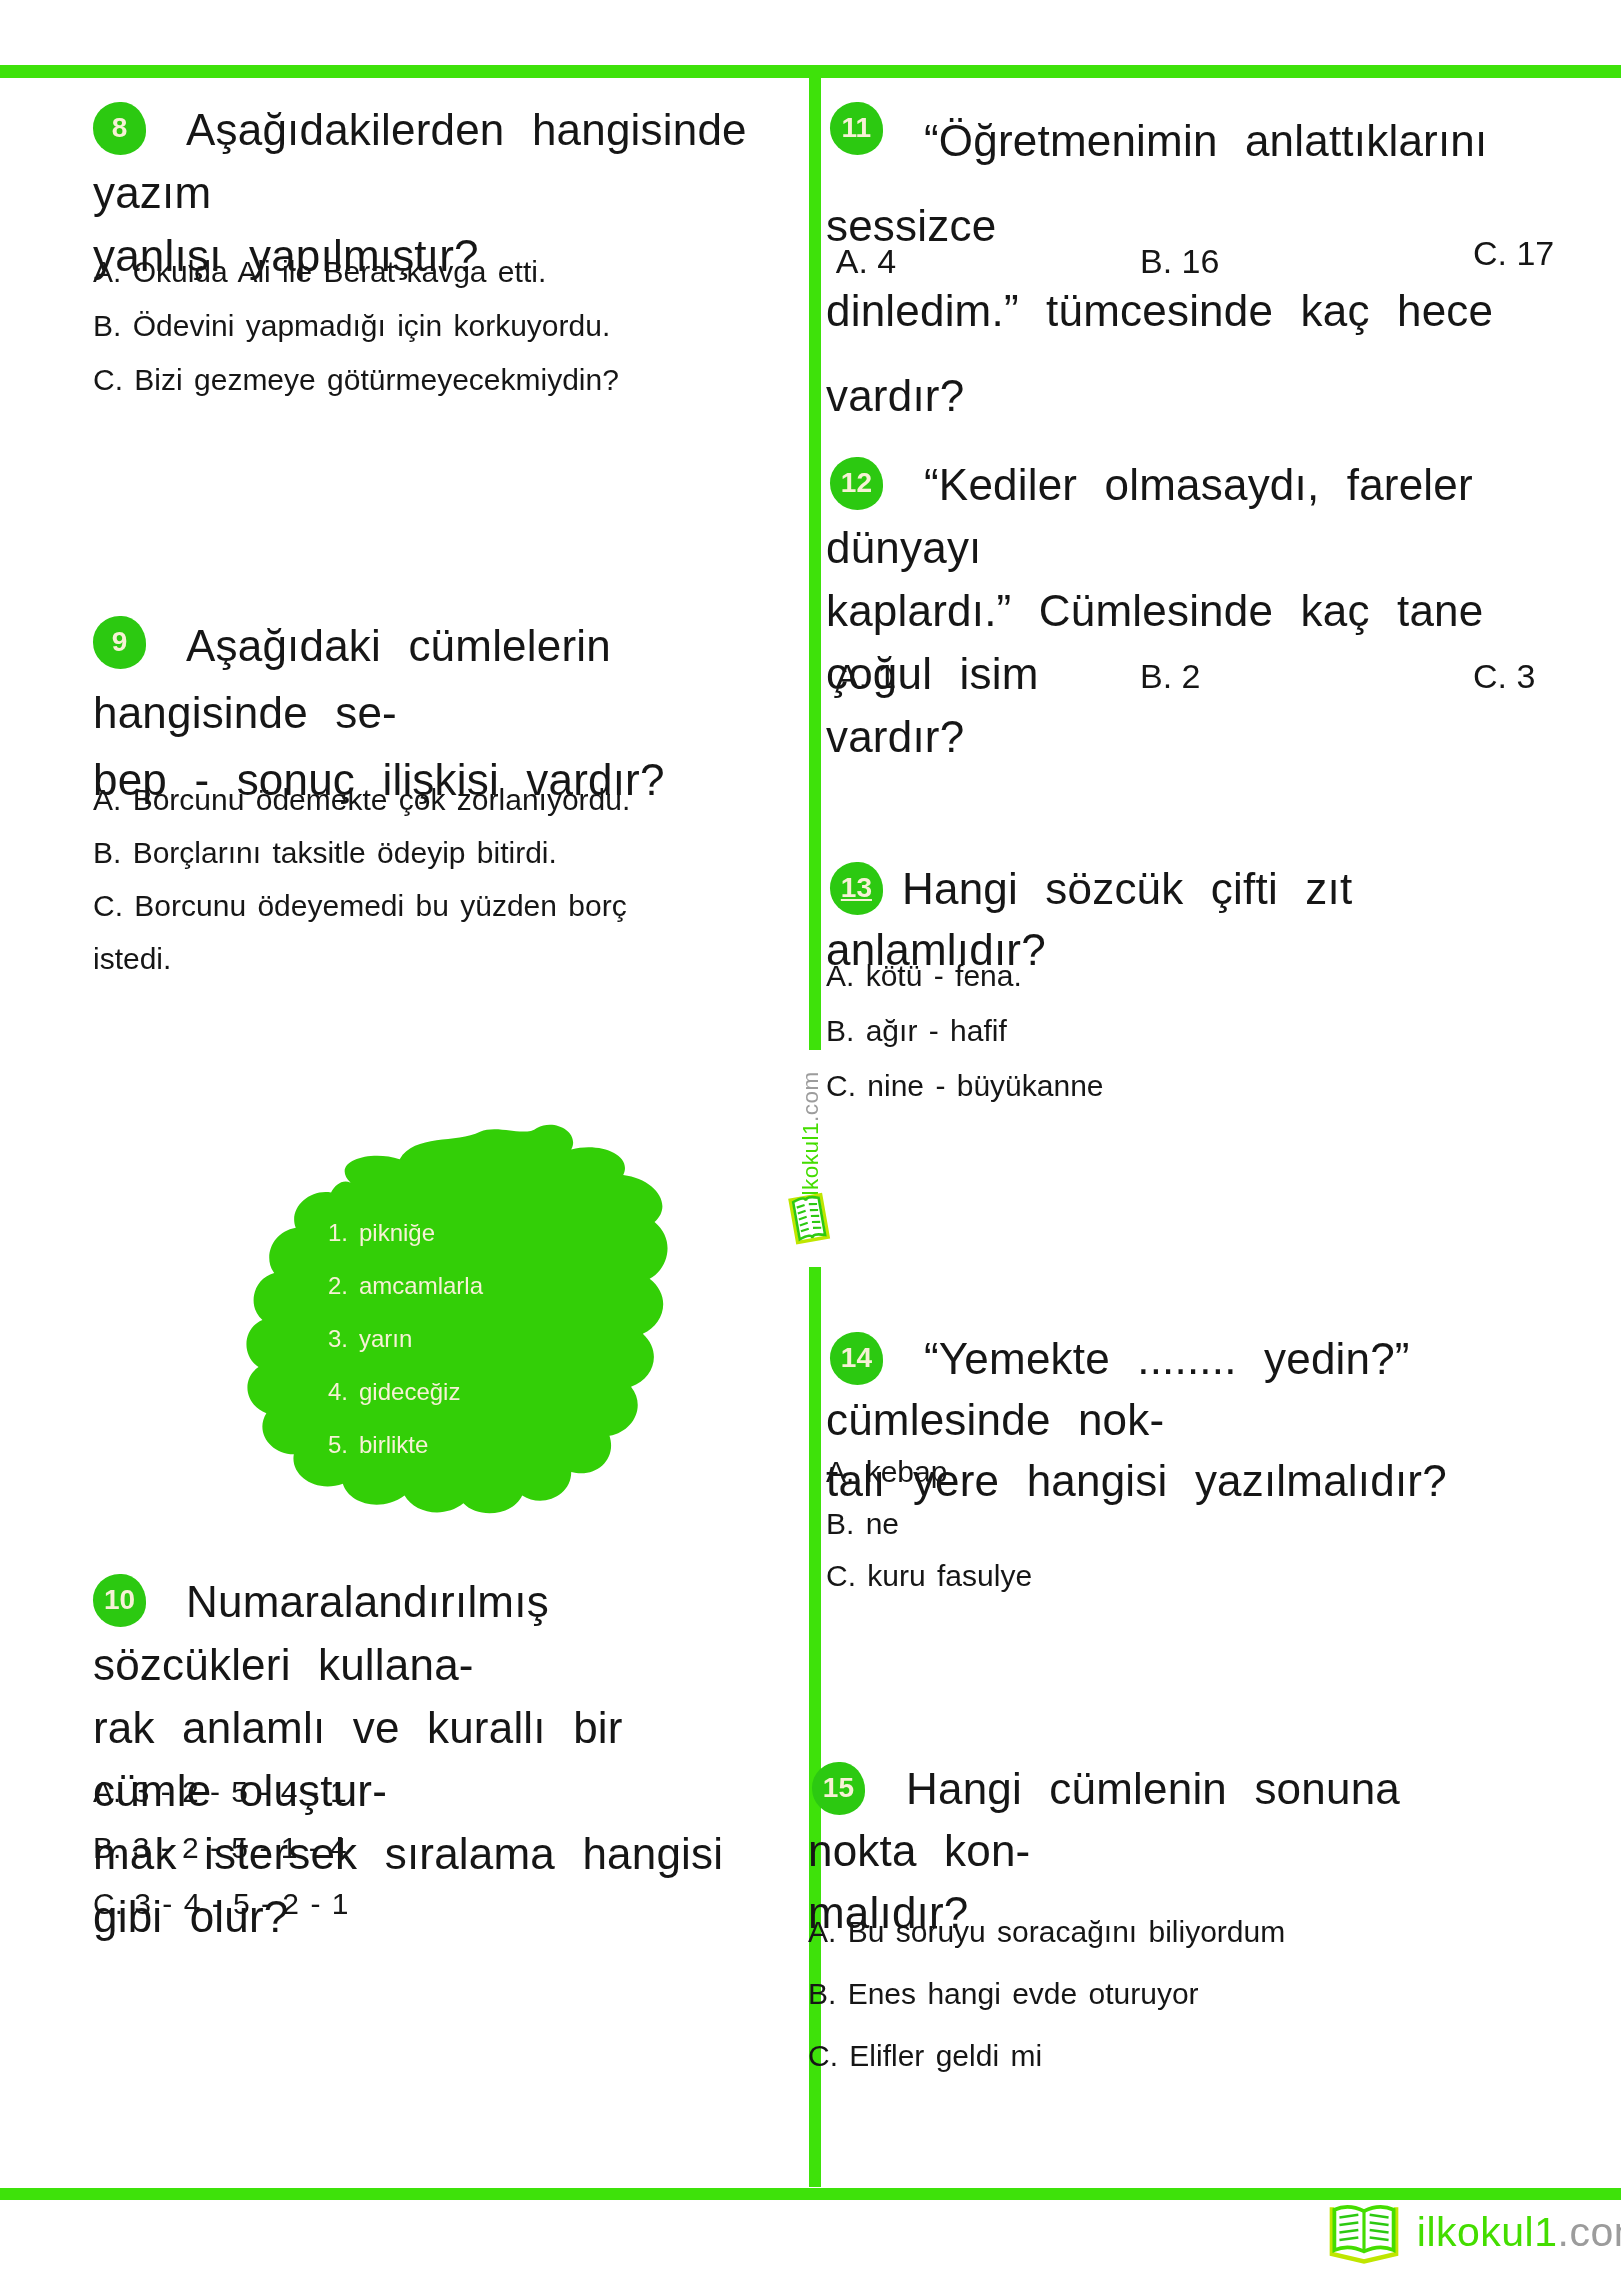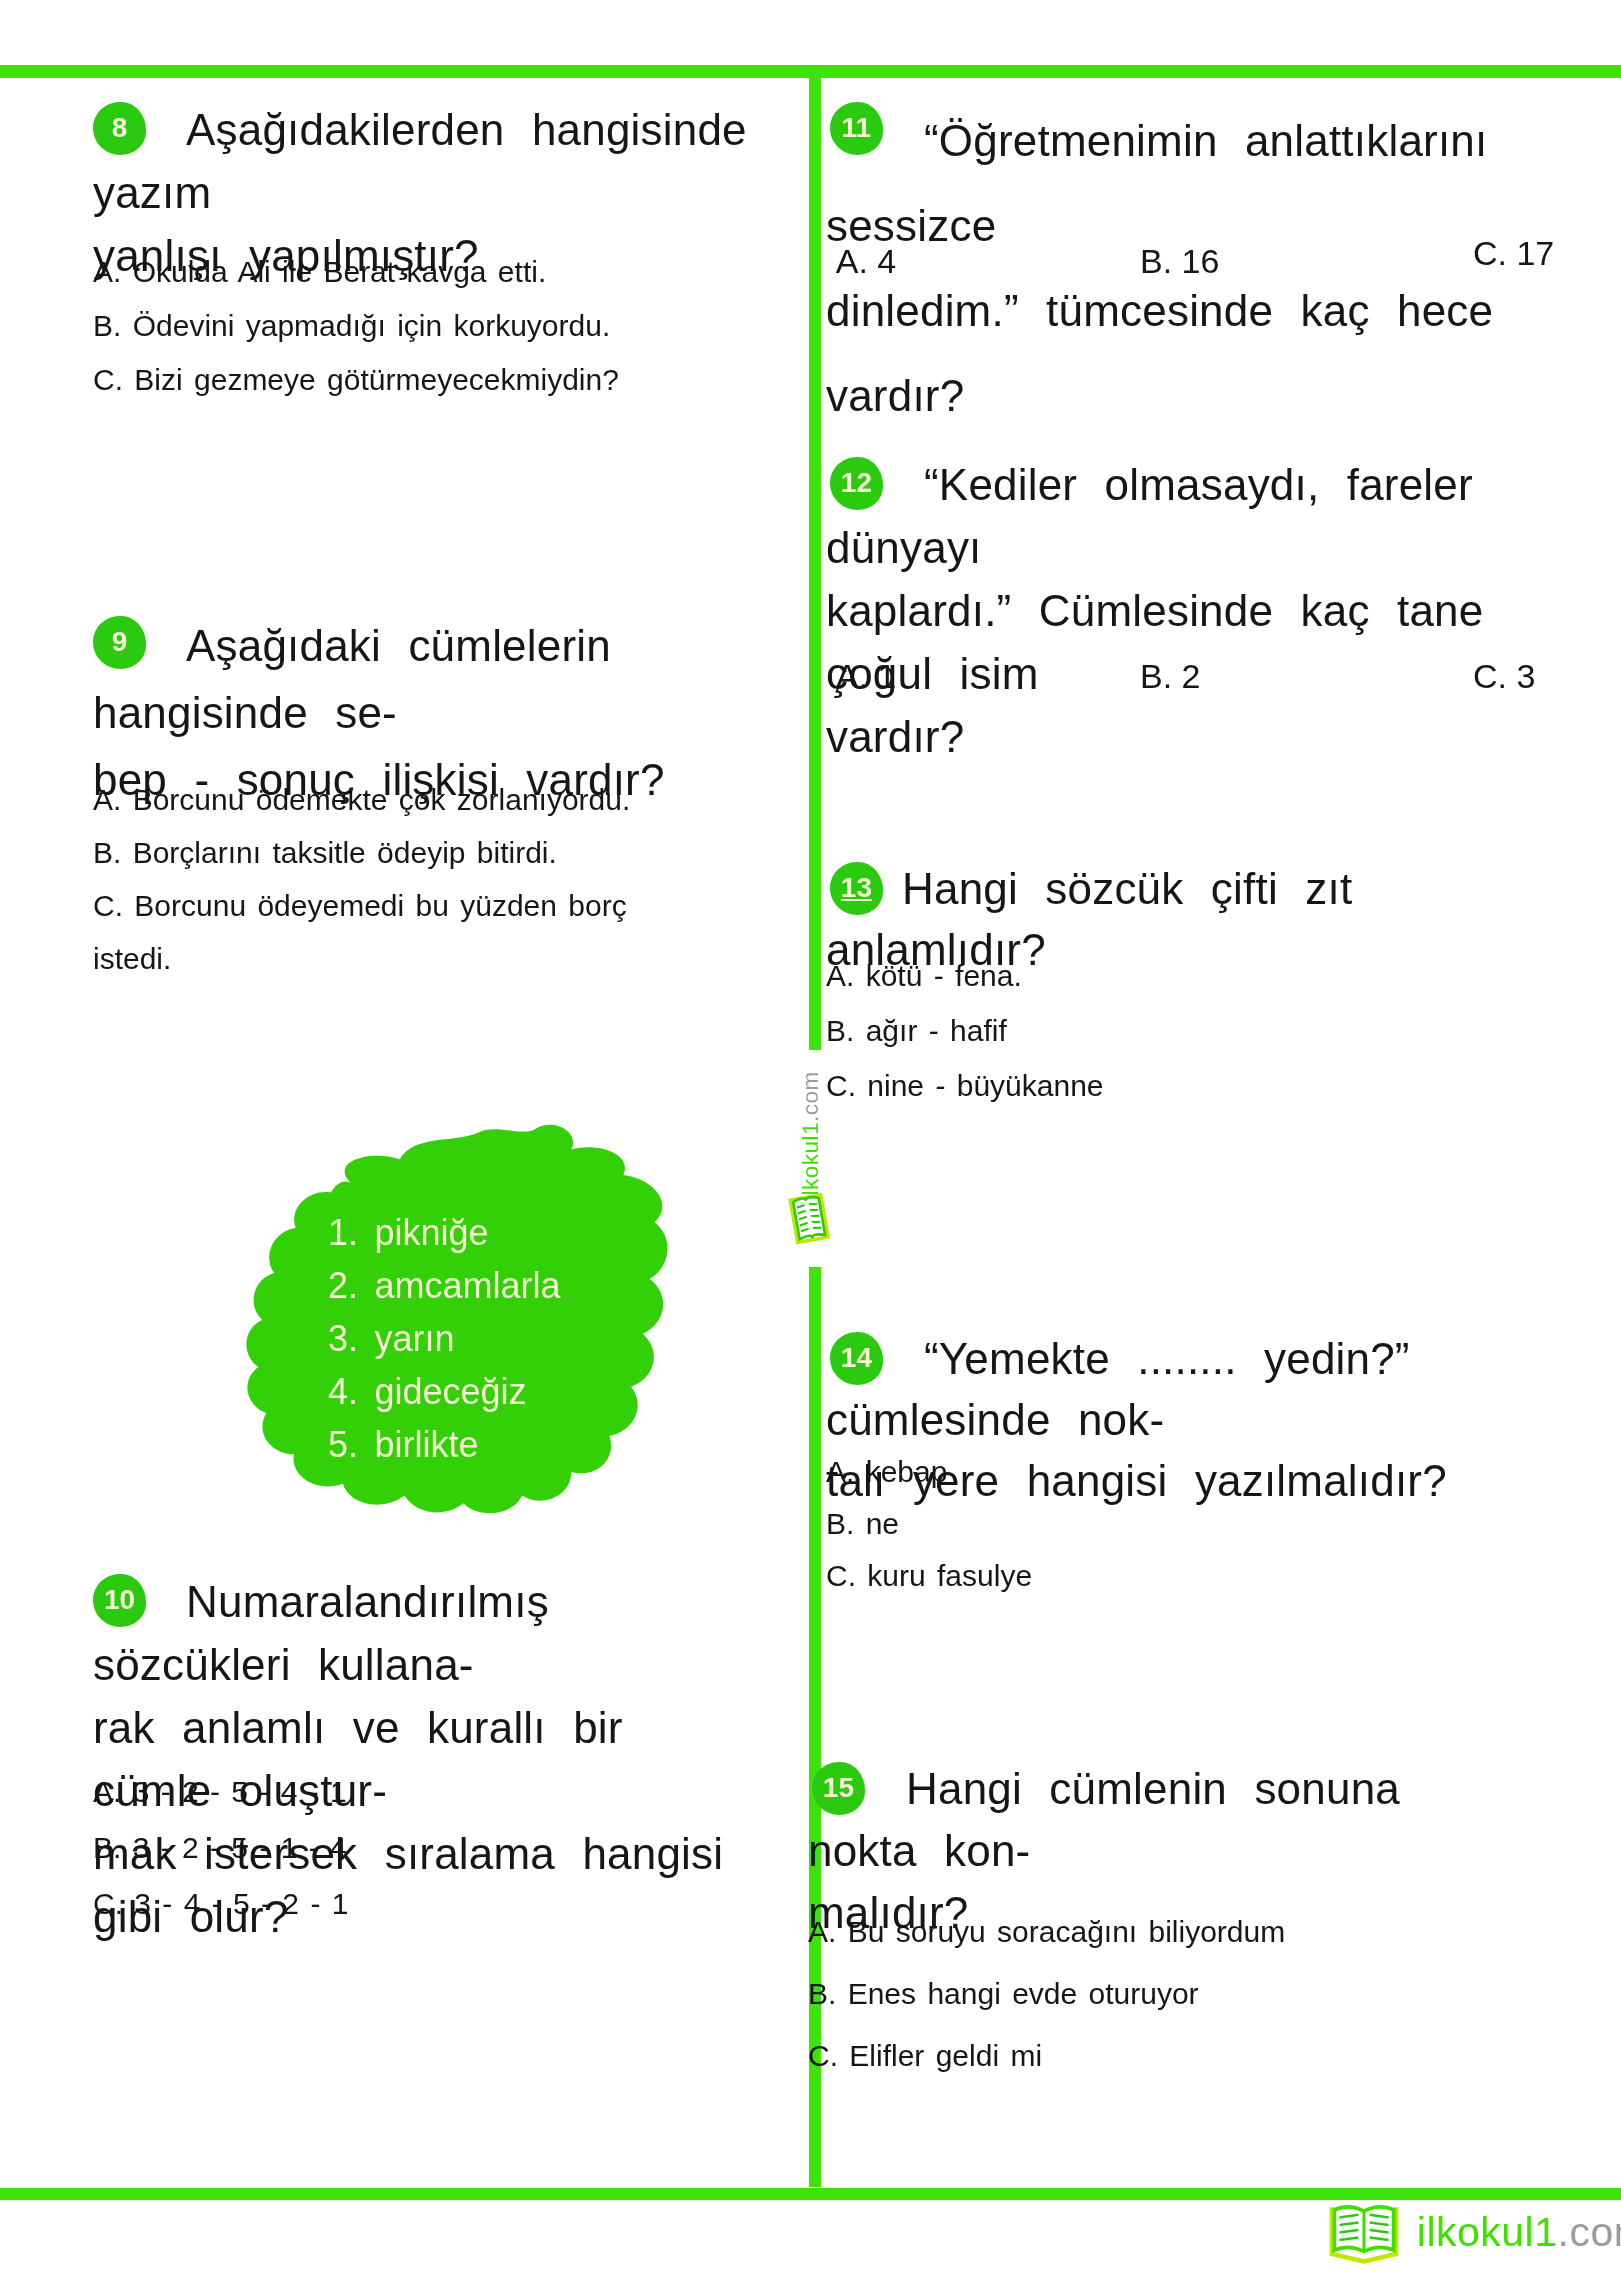--- a/index.html
+++ b/index.html
@@ -24,21 +24,21 @@
     word-spacing:0.34em;letter-spacing:0.2px;text-indent:93px;
   }
   .opts{
     position:absolute;left:0;right:0;margin:0;font-size:30px;line-height:54px;
     white-space:pre-line;word-spacing:0.10em;
   }
   .optrow span{position:absolute;font-size:34px;white-space:nowrap;}
   .blob-wrap{position:absolute;left:233px;top:1122px;width:451px;height:397px;}
   .blob-wrap svg{position:absolute;left:0;top:0;}
   .blob-list{
-    position:absolute;left:95px;top:84px;margin:0;font-size:36px;line-height:53px;
+    position:absolute;left:95px;top:84px;margin:0;font-size:24px;line-height:53px;
     white-space:pre-line;color:var(--cream);word-spacing:0.18em;
   }
   .wm{
     position:absolute;left:798px;top:1074px;height:127px;
     writing-mode:vertical-rl;transform:rotate(180deg);
     font-size:22.5px;letter-spacing:0.5px;white-space:nowrap;
   }
   .wm .g{color:var(--logo-green);}
   .wm .c{color:var(--gray);}
   .wm-book{position:absolute;left:788px;top:1192px;transform:rotate(-10deg);}

